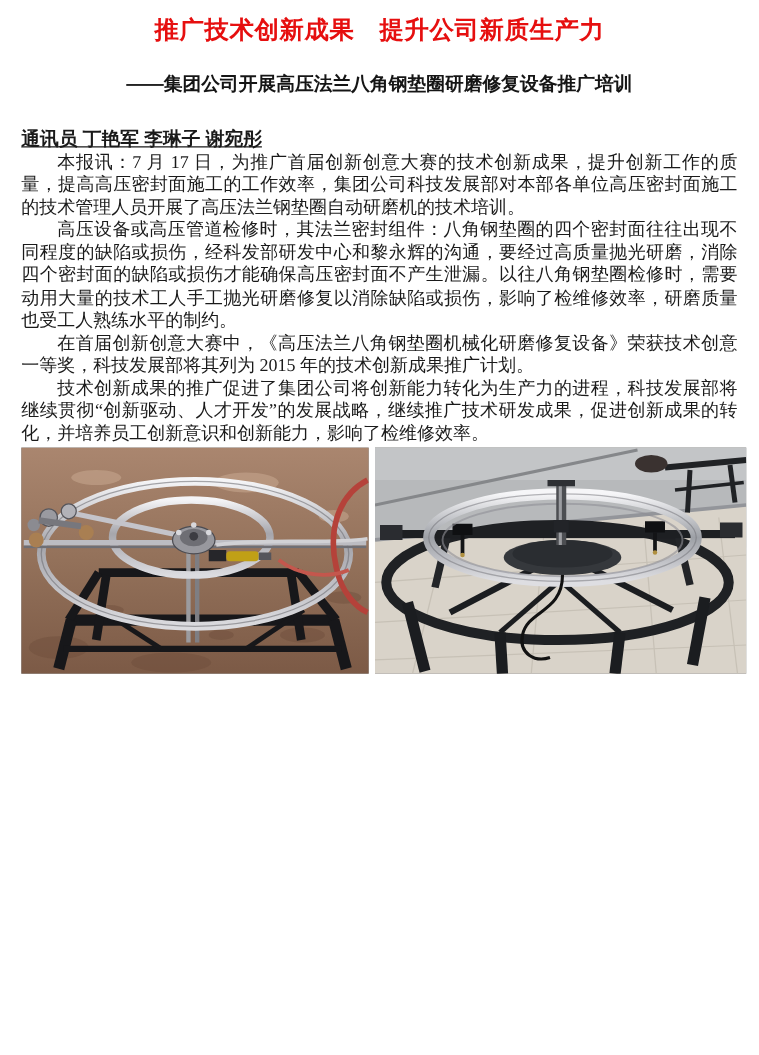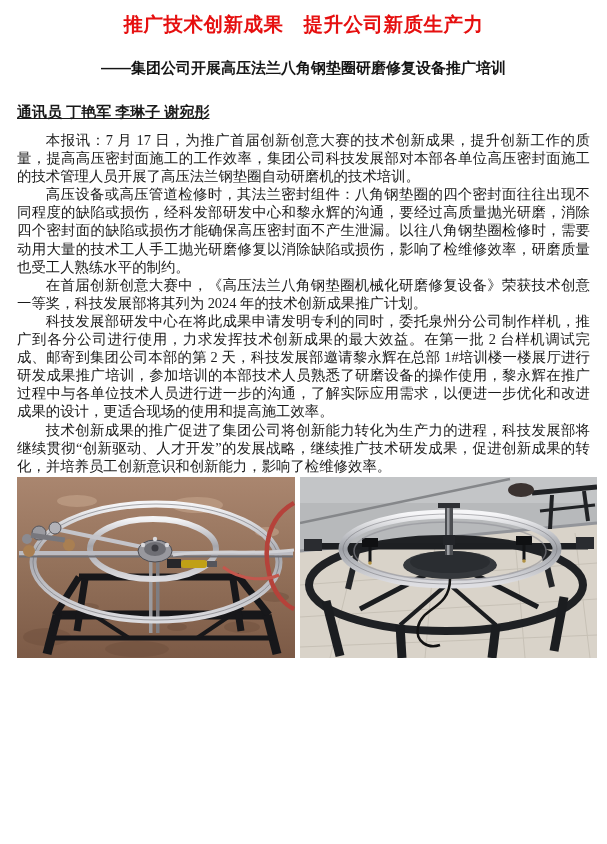--- a/index.html
+++ b/index.html
@@ -14,21 +14,21 @@
   .subtitle {
     font-family:"Liberation Sans","DejaVu Sans",sans-serif;
     color:#151515; font-weight:bold; font-size:15px; text-align:center;
     margin-top:22px; line-height:19px;
   }
   .byline {
     font-family:"Liberation Sans","DejaVu Sans",sans-serif;
     font-weight:bold; font-size:15px; text-decoration:underline;
     margin-top:26px; line-height:18px; display:inline-block;
   }
-  .body-text { margin-top:10px; }
+  .body-text { margin-top:0; }
   .body-text p {
     font-size:14.4px; line-height:18.1px; text-align:justify;
     text-indent:2em; color:#1a1a1a;
   }
   .figures { display:flex; gap:5px; margin-top:2px; align-items:flex-start; }
   .figure { display:flex; flex-direction:column; }
   .fig-img { display:block; background:#888; }
   .fig1 { width:278px; height:181px; }
   .fig2 { width:297px; height:181px; }
 </style>
@@ -41,22 +41,21 @@
 
   <div class="subtitle">——集团公司开展高压法兰八角钢垫圈研磨修复设备推广培训</div>
 
   <div>
     <span class="byline">通讯员 丁艳军 李琳子 谢宛彤</span>
   </div>
 
   <div class="body-text">
     <p>本报讯：7 月 17 日，为推广首届创新创意大赛的技术创新成果，提升创新工作的质量，提高高压密封面施工的工作效率，集团公司科技发展部对本部各单位高压密封面施工的技术管理人员开展了高压法兰钢垫圈自动研磨机的技术培训。</p>
     <p>高压设备或高压管道检修时，其法兰密封组件：八角钢垫圈的四个密封面往往出现不同程度的缺陷或损伤，经科发部研发中心和黎永辉的沟通，要经过高质量抛光研磨，消除四个密封面的缺陷或损伤才能确保高压密封面不产生泄漏。以往八角钢垫圈检修时，需要动用大量的技术工人手工抛光研磨修复以消除缺陷或损伤，影响了检维修效率，研磨质量也受工人熟练水平的制约。</p>
-    <p>在首届创新创意大赛中，《高压法兰八角钢垫圈机械化研磨修复设备》荣获技术创意一等奖，科技发展部将其列为 2024 年的技术创新成果推广计划。</p>
-    <p>科技发展部研发中心在将此成果申请发明专利的同时，委托泉州分公司制作样机，推广到各分公司进行使用，力求发挥技术创新成果的最大效益。在第一批 2 台样机调试完成、邮寄到集团公司本部的第 2 天，科技发展部邀请黎永辉在总部 1#培训楼一楼展厅进行研发成果推广培训，参加培训的本部技术人员熟悉了研磨设备的操作使用，黎永辉在推广过程中与各单位技术人员进行进一步的沟通，了解实际应用需求，以便进一步优化和改进成果的设计，更适合现场的使用和提高施工效率。</p>
+    <p>在首届创新创意大赛中，《高压法兰八角钢垫圈机械化研磨修复设备》荣获技术创意一等奖，科技发展部将其列为 2015 年的技术创新成果推广计划。</p>
     <p>技术创新成果的推广促进了集团公司将创新能力转化为生产力的进程，科技发展部将继续贯彻“创新驱动、人才开发”的发展战略，继续推广技术研发成果，促进创新成果的转化，并培养员工创新意识和创新能力，影响了检维修效率。</p>
   </div>
 
   <div class="figures">
 
     <div class="figure">
       <svg class="fig-img fig1" viewBox="0 0 278 181" xmlns="http://www.w3.org/2000/svg">
         <defs>
           <linearGradient id="lfloor" x1="0" y1="0" x2="0" y2="1">
             <stop offset="0" stop-color="#aa866f"></stop>

